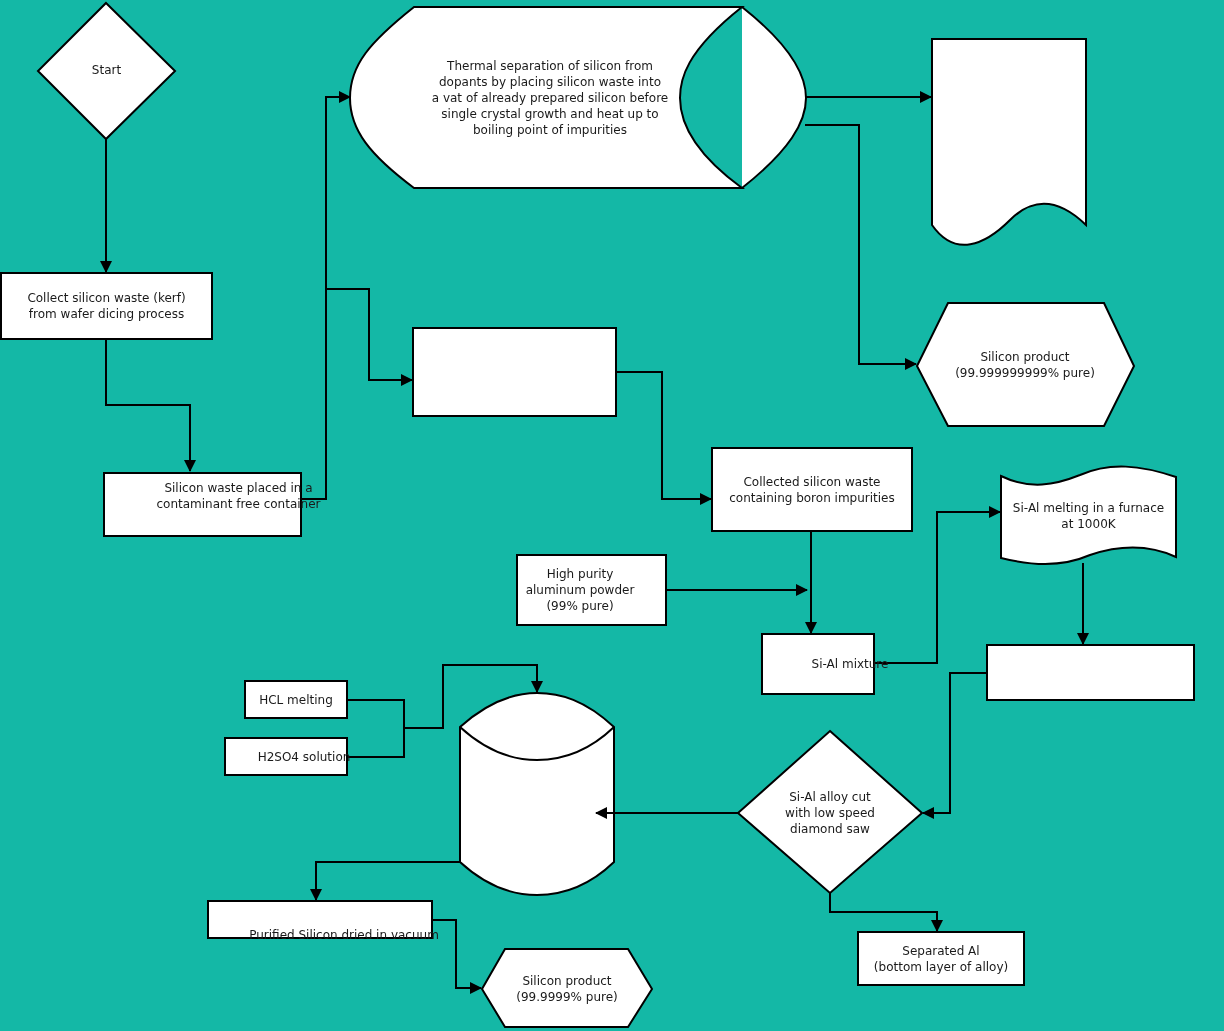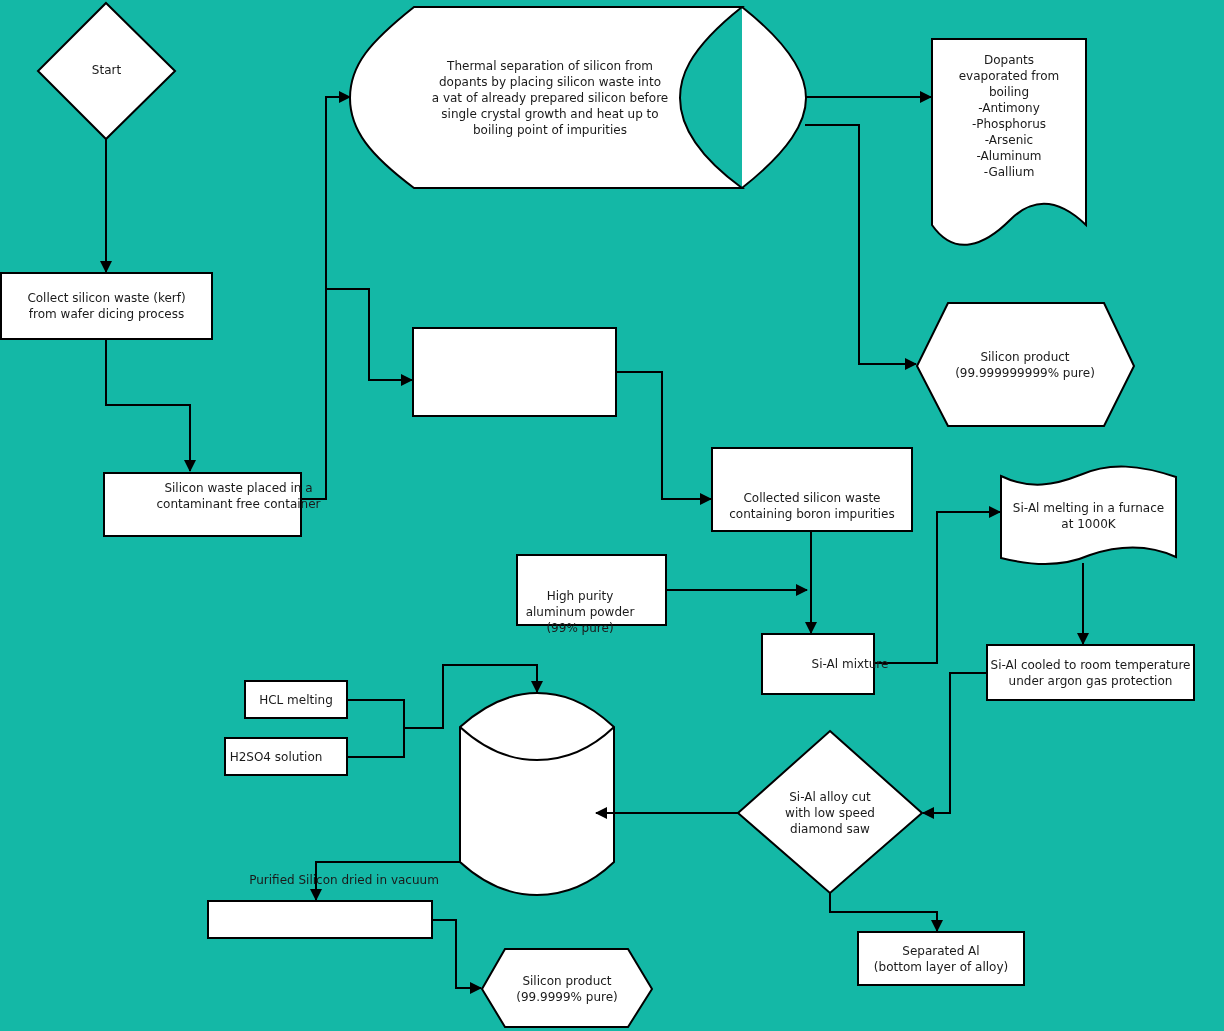--- a/index.html
+++ b/index.html
@@ -81,43 +81,33 @@
   <div class="label" style="left:38px;top:50px;width:137px;height:40px;">Start</div>
   <div class="label" style="left:1px;top:273px;width:211px;height:66px;">Collect silicon waste (kerf)
 from wafer dicing process</div>
   <div class="label" style="left:104px;top:473px;width:197px;height:45px;padding-left:36px;">Silicon waste placed in a
 contaminant free container</div>
   <div class="label" style="left:400px;top:40px;width:300px;height:115px;">Thermal separation of silicon from
 dopants by placing silicon waste into
 a vat of already prepared silicon before
 single crystal growth and heat up to
 boiling point of impurities</div>
-  <div class="label" style="left:932px;top:52px;width:154px;height:130px;align-items:flex-start;">Dopants
-evaporated from
-boiling
--Antimony
--Phosphorus
--Arsenic
--Aluminum
--Gallium</div>
   <div class="label" style="left:930px;top:340px;width:190px;height:50px;">Silicon product
 (99.999999999% pure)</div>
-  <div class="label" style="left:712px;top:468px;width:200px;height:44px;margin-top:16px;">Collected silicon waste
+  <div class="label" style="left:712px;top:468px;width:200px;height:44px;">Collected silicon waste
 containing boron impurities</div>
-  <div class="label" style="left:517px;top:577px;width:126px;height:70px;">High purity
+  <div class="label" style="left:517px;top:555px;width:126px;height:70px;">High purity
 aluminum powder
 (99% pure)</div>
   <div class="label" style="left:794px;top:634px;width:112px;height:60px;">Si-Al mixture</div>
   <div class="label" style="left:1001px;top:495px;width:175px;height:42px;">Si-Al melting in a furnace
 at 1000K</div>
-  <div class="label" style="left:987px;top:645px;width:207px;height:55px;">Si-Al cooled to room temperature
-under argon gas protection</div>
   <div class="label" style="left:760px;top:785px;width:140px;height:56px;">Si-Al alloy cut
 with low speed
 diamond saw</div>
   <div class="label" style="left:858px;top:932px;width:166px;height:53px;border-radius:13px;">Separated Al
 (bottom layer of alloy)</div>
   <div class="label" style="left:245px;top:681px;width:102px;height:37px;">HCL melting</div>
-  <div class="label" style="left:225px;top:738px;width:102px;height:37px;">H2SO4 solution</div>
-  <div class="label" style="left:208px;top:861px;width:272px;height:37px;">Purified Silicon dried in vacuum</div>
+  <div class="label" style="left:225px;top:738px;width:102px;height:37px;padding-left:28px;">H2SO4 solution</div>
+  <div class="label" style="left:208px;top:916px;width:272px;height:37px;">Purified Silicon dried in vacuum</div>
   <div class="label" style="left:482px;top:965px;width:170px;height:48px;">Silicon product
 (99.9999% pure)</div>
 </div>
 
 </body></html>

